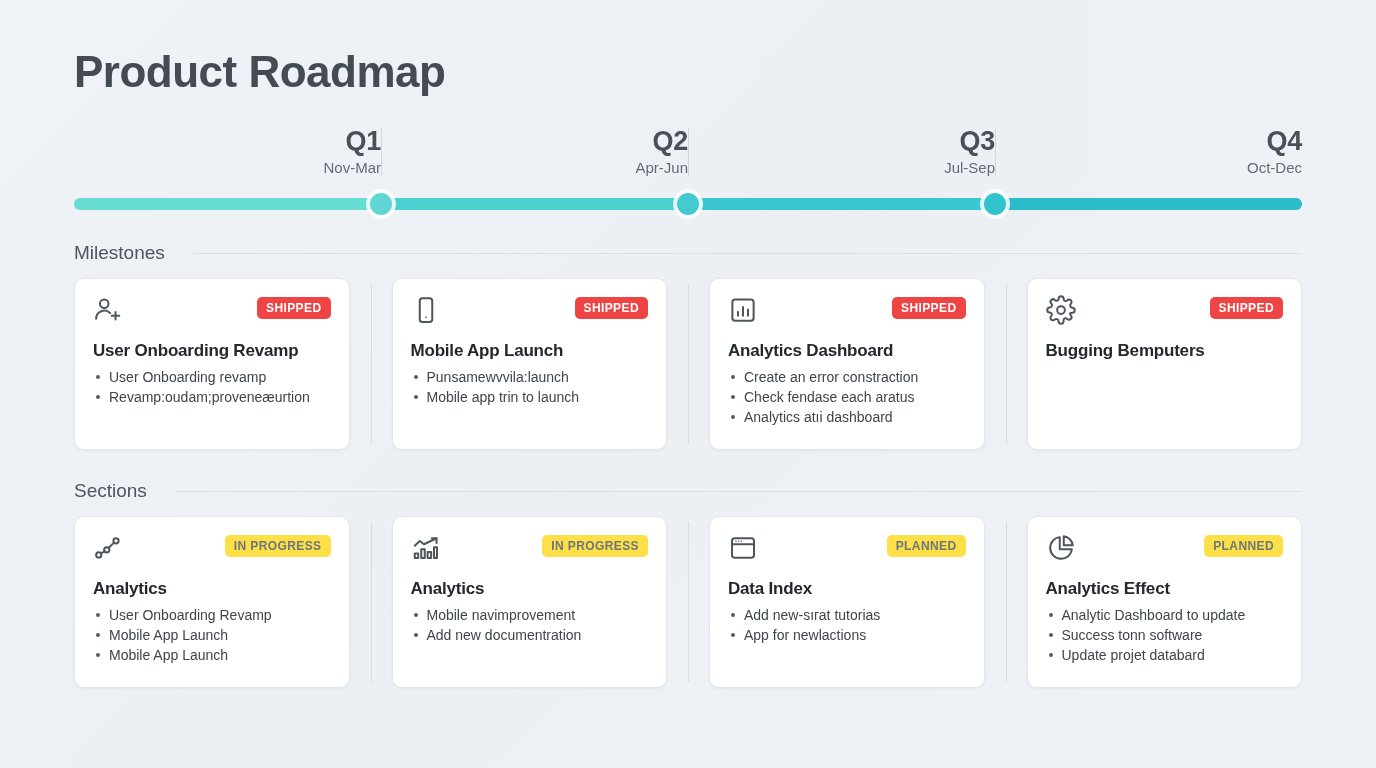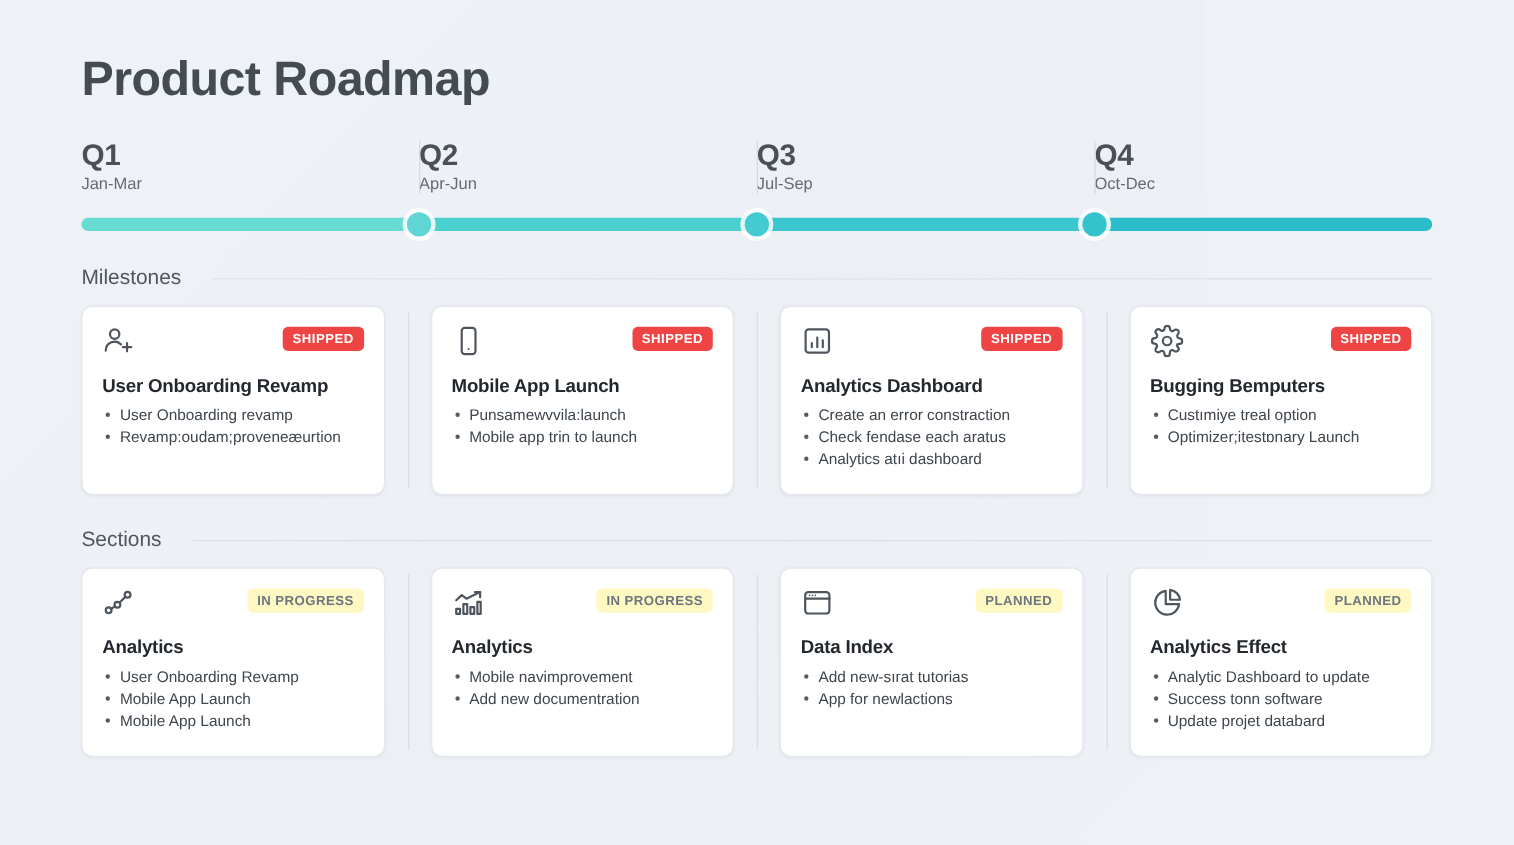--- a/index.html
+++ b/index.html
@@ -30,21 +30,21 @@
     margin: 0;
     padding-top: 48px;
     line-height: 1.1;
   }
 
   
   .timeline { margin-top: 30px; position: relative; height: 86px; }
   .quarters { display: flex; position: relative; }
   .quarter {
     flex: 1 1 0;
-    text-align: left;
+    text-align: right;
     position: relative;
     padding-bottom: 6px;
   }
   .quarter + .quarter::before {
     content: "";
     position: absolute;
     left: 0; top: 2px;
     width: 1px; height: 48px;
     background: #d2d8de;
   }
@@ -139,21 +139,21 @@
   .badge {
     font-size: 12px;
     font-weight: bold;
     letter-spacing: 0.4px;
     padding: 4px 9px;
     border-radius: 5px;
     white-space: nowrap;
     margin-top: 2px;
   }
   .badge.shipped { background: #ef4444; color: #ffffff; }
-  .badge.muted { background: #fef9c3; color: #6d757e; text-align: center; }
+  .badge.muted { background: #fde047; color: #6d757e; text-align: center; }
   .card-title {
     font-size: 17px;
     font-weight: bold;
     color: #23282e;
     margin: 0 0 6px 0;
     letter-spacing: -0.2px;
   }
   .bullets { margin: 0; padding: 0; list-style: none; }
   .bullets li {
     font-size: 14px;
@@ -176,21 +176,21 @@
 
 <div class="page">
   <div class="inner">
 
     <h1 class="title">Product Roadmap</h1>
 
     <div class="timeline">
       <div class="quarters">
         <div class="quarter">
           <div class="q-label">Q1</div>
-          <div class="q-range">Jan-Mar</div>
+          <div class="q-range">Nov-Mar</div>
         </div>
         <div class="quarter">
           <div class="q-label">Q2</div>
           <div class="q-range">Apr-Jun</div>
         </div>
         <div class="quarter">
           <div class="q-label">Q3</div>
           <div class="q-range">Jul-Sep</div>
         </div>
         <div class="quarter">
@@ -279,24 +279,20 @@
           <div class="card-top">
             <span class="card-icon">
               <svg width="30" height="30" viewBox="0 0 24 24" fill="none" stroke="currentColor" stroke-width="1.6" stroke-linecap="round" stroke-linejoin="round">
                   <circle cx="12" cy="12" r="3.1"></circle>
                   <path d="M19.4 14.4a1.7 1.7 0 0 0 .34 1.87l.06.06a2 2 0 1 1-2.83 2.83l-.06-.06a1.7 1.7 0 0 0-1.87-.34 1.7 1.7 0 0 0-1.03 1.55V21a2 2 0 1 1-4 0v-.1A1.7 1.7 0 0 0 8.9 19.3a1.7 1.7 0 0 0-1.87.34l-.06.06a2 2 0 1 1-2.83-2.83l.06-.06a1.7 1.7 0 0 0 .34-1.87 1.7 1.7 0 0 0-1.55-1.03H3a2 2 0 1 1 0-4h.1a1.7 1.7 0 0 0 1.55-1.1 1.7 1.7 0 0 0-.34-1.87l-.06-.06a2 2 0 1 1 2.83-2.83l.06.06a1.7 1.7 0 0 0 1.87.34h.08A1.7 1.7 0 0 0 10.1 3.1V3a2 2 0 1 1 4 0v.1a1.7 1.7 0 0 0 1.03 1.55 1.7 1.7 0 0 0 1.87-.34l.06-.06a2 2 0 1 1 2.83 2.83l-.06.06a1.7 1.7 0 0 0-.34 1.87v.08a1.7 1.7 0 0 0 1.55 1.03H21a2 2 0 1 1 0 4h-.1a1.7 1.7 0 0 0-1.5 1.03z"></path>
                 </svg>
             </span>
             <span class="badge shipped">SHIPPED</span>
           </div>
           <div class="card-title">Bugging Bemputers</div>
-          <ul class="bullets">
-            <li>Custımiуe treal option</li>
-            <li>Optimizer;itestɒnary Launch</li>
-          </ul>
         </div>
       </div>
 
     </div>
 
     <div class="section-head">
       <div class="label">Sections</div>
       <div class="rule"></div>
     </div>
     <div class="grid">

